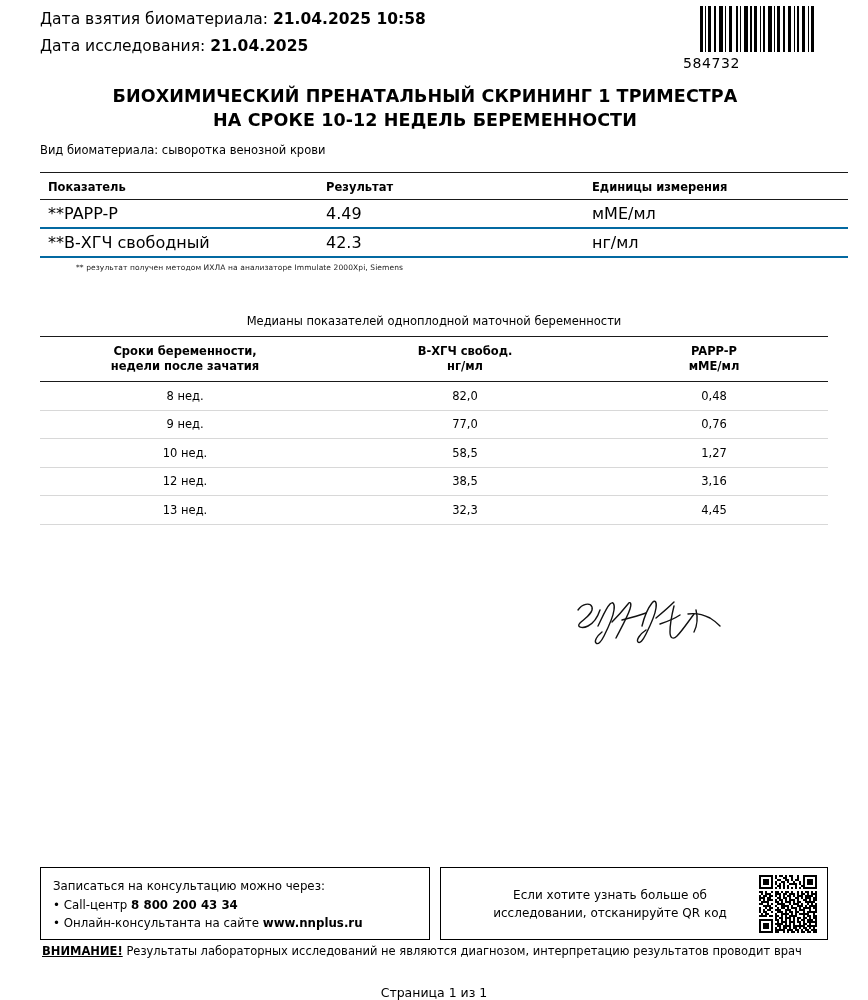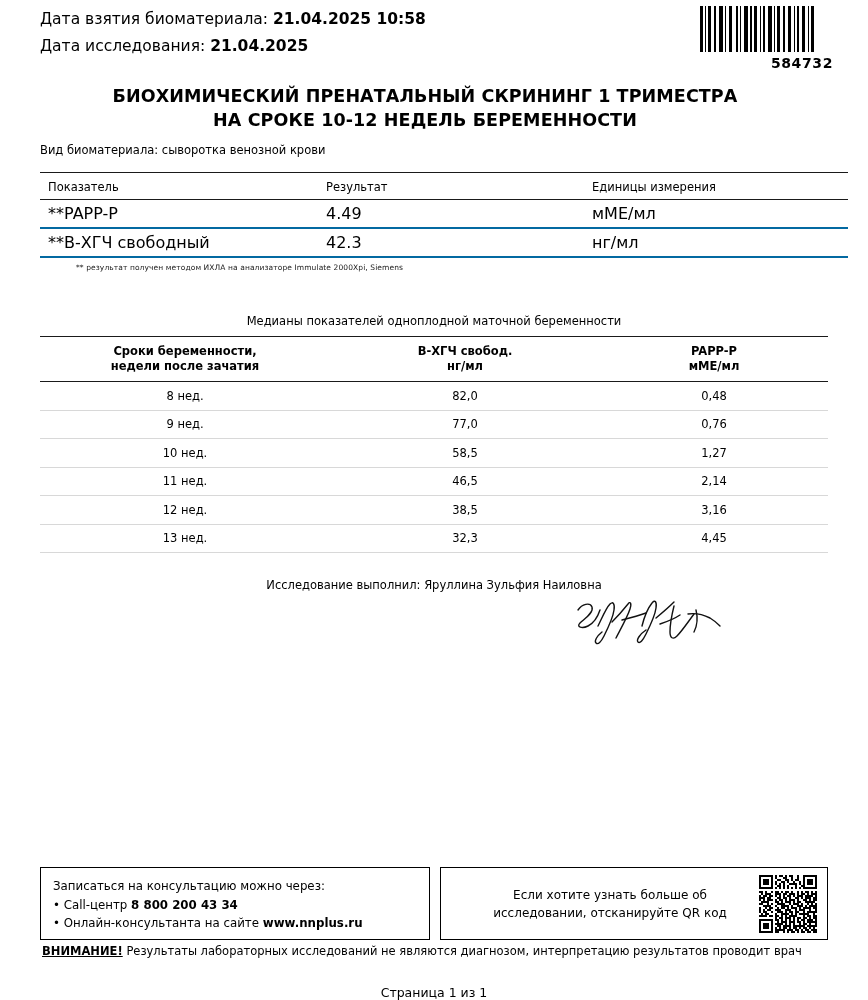--- a/index.html
+++ b/index.html
@@ -36,22 +36,21 @@
     white-space: nowrap;
   }
   .date-line .lbl { font-weight: 400; }
   .date-line .val { font-weight: 700; }
 
   .barcode-block {
     position: absolute;
     right: 35px;
     top: 6px;
     width: 150px;
-    text-align: right;
-    font-weight: bold;
+    text-align: left;
   }
   .barcode-bars {
     display: block;
     width: 116px;
     height: 46px;
     margin: 0 auto;
   }
   .barcode-num {
     font-size: 14px;
     letter-spacing: 0.6px;
@@ -87,21 +86,21 @@
     table-layout: fixed;
   }
   .results-table th,
   .results-table td {
     text-align: left;
     padding: 0;
     vertical-align: middle;
   }
   .results-table thead th {
     font-size: 11.5px;
-    font-weight: 400;
+    font-weight: 700;
     height: 24px;
     border-top: 1.6px solid #1a1a1a;
     border-bottom: 1.6px solid #1a1a1a;
     padding-top: 2px;
   }
   .results-table tbody td {
     font-size: 16px;
     height: 27px;
     border-bottom: 2px solid #0369a1;
   }
@@ -339,38 +338,32 @@
         <td class="mt-c1">9 нед.</td>
         <td class="mt-c2">77,0</td>
         <td class="mt-c3">0,76</td>
       </tr>
       <tr>
         <td class="mt-c1">10 нед.</td>
         <td class="mt-c2">58,5</td>
         <td class="mt-c3">1,27</td>
       </tr>
       <tr>
-        <td class="mt-c1">11 нед.</td>
-        <td class="mt-c2">46,5</td>
-        <td class="mt-c3">2,14</td>
-      </tr>
-      <tr>
         <td class="mt-c1">12 нед.</td>
         <td class="mt-c2">38,5</td>
         <td class="mt-c3">3,16</td>
       </tr>
       <tr>
         <td class="mt-c1">13 нед.</td>
         <td class="mt-c2">32,3</td>
         <td class="mt-c3">4,45</td>
       </tr>
     </tbody>
   </table>
 
-  <div class="performer">Исследование выполнил: Яруллина Зульфия Наиловна</div>
 
   <svg class="signature" viewBox="0 0 160 58">
     <g fill="none" stroke="#111" stroke-width="1.4" stroke-linecap="round" stroke-linejoin="round">
       <path d="M8,18 C12,12 20,10 22,15 C24,21 14,27 10,31 C6,35 12,37 18,34 C24,31 28,24 30,18"></path>
       <path d="M28,34 C32,26 36,16 40,12 C43,9 45,12 44,18 C43,26 38,36 34,44 C31,50 28,53 26,51 C24,49 27,44 32,40"></path>
       <path d="M42,30 C48,24 54,17 58,12 C60,9 62,11 60,17 C57,26 50,38 46,46"></path>
       <path d="M52,28 C60,26 68,24 76,21"></path>
       <path d="M72,34 C74,26 78,16 82,11 C85,7 87,10 86,16 C85,24 80,34 76,42 C73,48 70,52 68,50 C66,48 70,42 76,38"></path>
       <path d="M86,26 C92,21 99,15 104,10"></path>
       <path d="M90,32 C96,30 104,27 110,23"></path>

